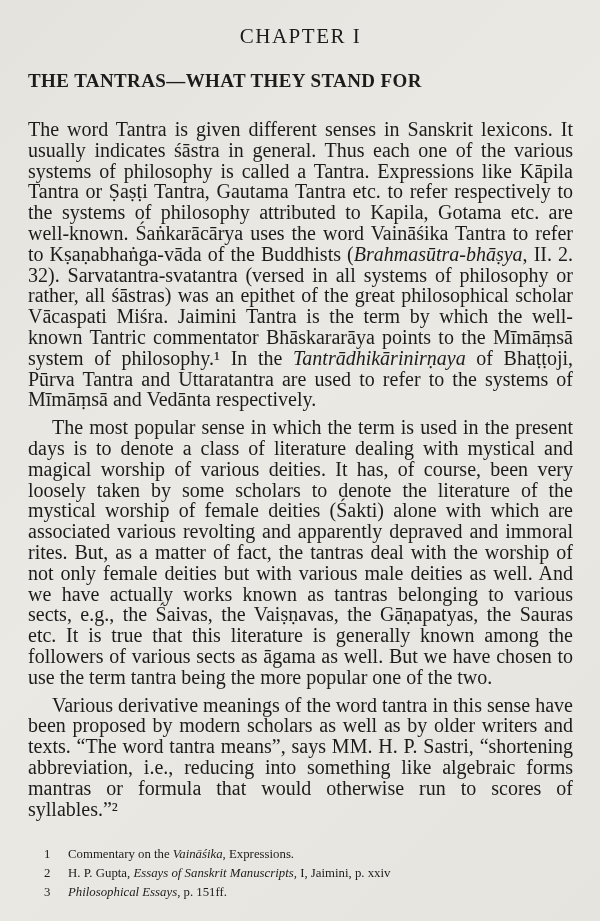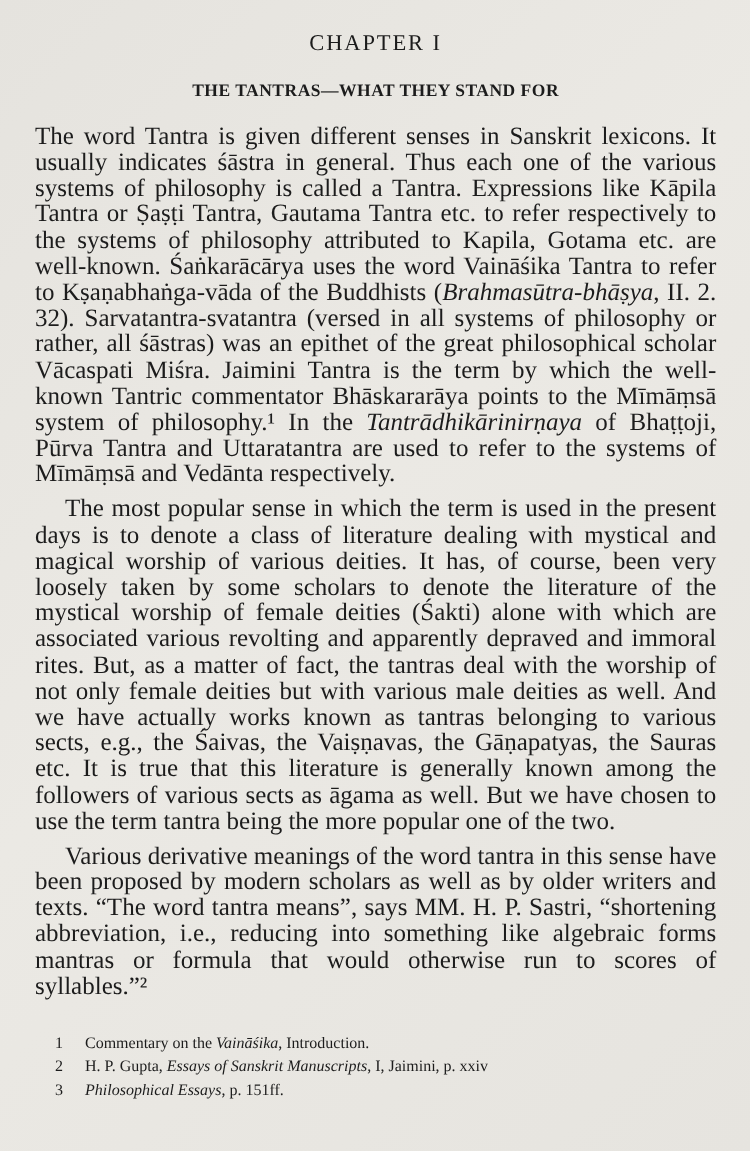--- a/index.html
+++ b/index.html
@@ -15,31 +15,31 @@
     color: #1c1c1c;
   }
   .page {
     box-sizing: border-box;
     width: 600px;
     height: 921px;
     padding: 24px 27px 10px 28px;
   }
   .chapter {
     text-align: center;
-    font-size: 18px;
+    font-size: 21px;
     font-weight: normal;
     letter-spacing: 1.5px;
     margin: 0 0 21px 0;
   }
   .section {
-    text-align: center;
-    font-size: 14px;
+    text-align: left;
+    font-size: 19px;
     font-weight: bold;
     letter-spacing: 0.4px;
-    margin: 0 0 17px 0;
+    margin: 0 0 27px 0;
   }
   .body-text p.para {
     font-size: 20px;
     line-height: 20.8px;
     text-align: justify;
     margin: 0 0 7px 0;
   }
   .body-text p.para.indent {
     text-indent: 24px;
   }
@@ -67,21 +67,21 @@
   <h1 class="chapter">CHAPTER I</h1>
   <h2 class="section">THE TANTRAS—WHAT THEY STAND FOR</h2>
   <div class="body-text">
       <p class="para"><span>The word Tantra is given different senses in Sanskrit lexicons.  It usually indicates śāstra in general.  Thus each one of the various systems of philosophy is called a Tantra.  Expressions like Kāpila Tantra or Ṣaṣṭi Tantra, Gautama Tantra etc. to refer respectively to the systems of philosophy attributed to Kapila, Gotama etc. are well-known. Śaṅkarācārya uses the word Vaināśika Tantra to refer to Kṣaṇabhaṅga-vāda of the Buddhists (</span><i>Brahmasūtra-bhāṣya</i><span>, II. 2. 32).  Sarvatantra-svatantra (versed in all systems of philosophy or rather, all śāstras) was an epithet of the great philosophical scholar Vācaspati Miśra.  Jaimini Tantra is the term by which the well-known Tantric commentator Bhāskararāya points to the Mīmāṃsā system of philosophy.¹  In the </span><i>Tantrādhikārinirṇaya</i><span> of Bhaṭṭoji, Pūrva Tantra and Uttaratantra are used to refer to the systems of Mīmāṃsā and Vedānta respectively.</span></p>
       <p class="para indent"><span>The most popular sense in which the term is used in the present days is to denote a class of literature dealing with mystical and magical worship of various deities.  It has, of course, been very loosely taken by some scholars to denote the literature of the mystical worship of female deities (Śakti) alone with which are associated various revolting and apparently depraved and immoral rites.  But, as a matter of fact, the tantras deal with the worship of not only female deities but with various male deities as well.  And we have actually works known as tantras belonging to various sects, e.g., the Śaivas, the Vaiṣṇavas, the Gāṇapatyas, the Sauras etc.  It is true that this literature is generally known among the followers of various sects as āgama as well.  But we have chosen to use the term tantra being the more popular one of the two.</span></p>
       <p class="para indent"><span>Various derivative meanings of the word tantra in this sense have been proposed by modern scholars as well as by older writers and texts.  “The word tantra means”, says MM. H. P. Sastri, “shortening abbreviation, i.e., reducing into something like algebraic forms mantras or formula that would otherwise run to scores of syllables.”²</span></p>
     </div>
   <div class="footnotes">
       <div class="footnote">
         <span class="fn-num">1</span>
-        <span class="fn-text"><span>Commentary on the </span><i>Vaināśika</i><span>, Introduction.</span></span>
+        <span class="fn-text"><span>Commentary on the </span><i>Vaināśika</i><span>, Expressions.</span></span>
       </div>
       <div class="footnote">
         <span class="fn-num">2</span>
         <span class="fn-text"><span>H. P. Gupta, </span><i>Essays of Sanskrit Manuscripts</i><span>, I, Jaimini, p. xxiv</span></span>
       </div>
       <div class="footnote">
         <span class="fn-num">3</span>
         <span class="fn-text"><i>Philosophical Essays</i><span>, p. 151ff.</span></span>
       </div>
     </div>

